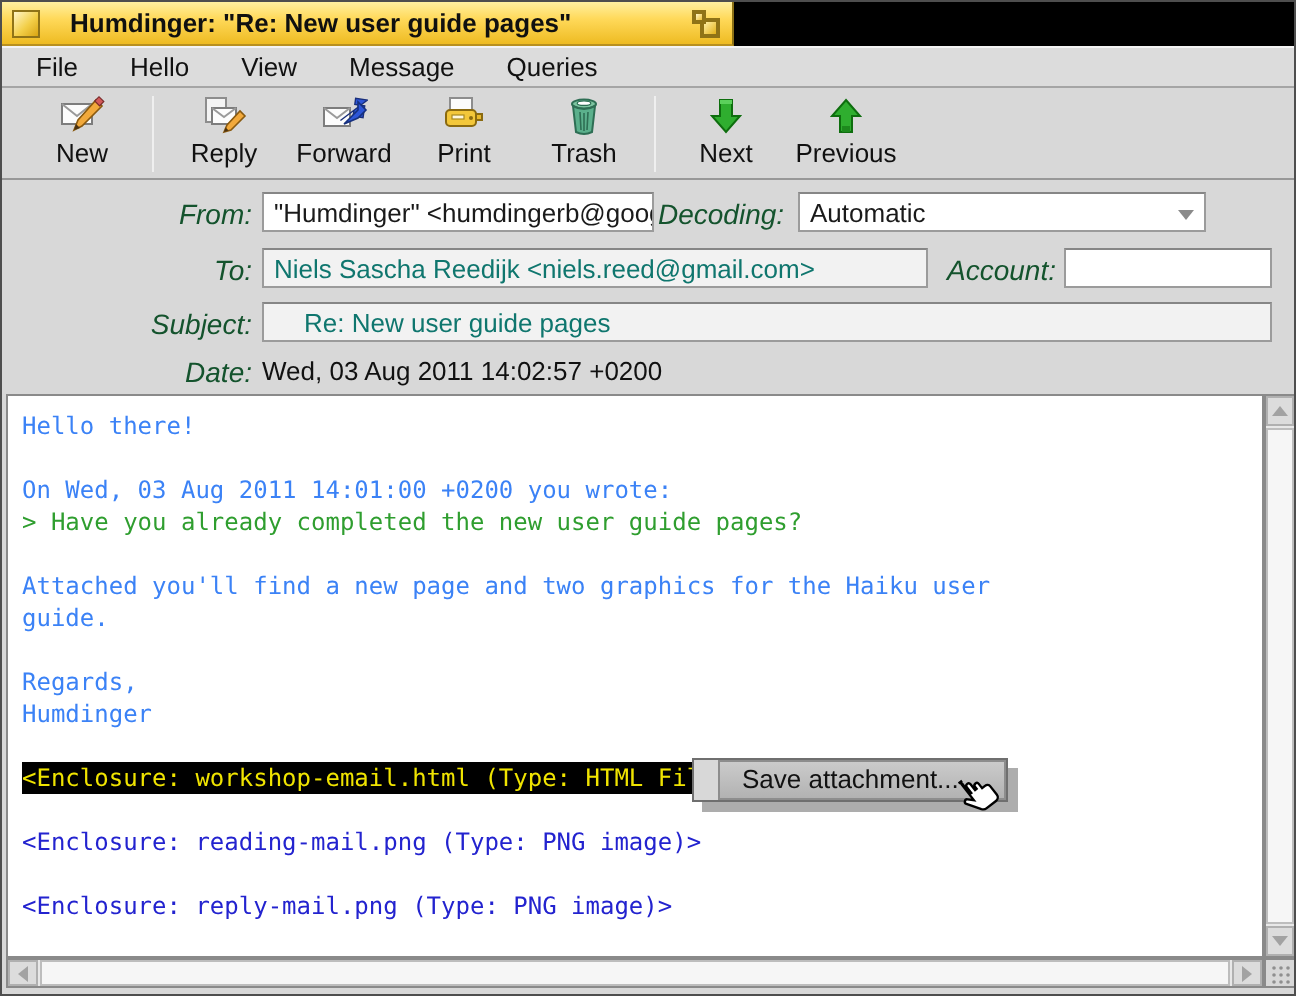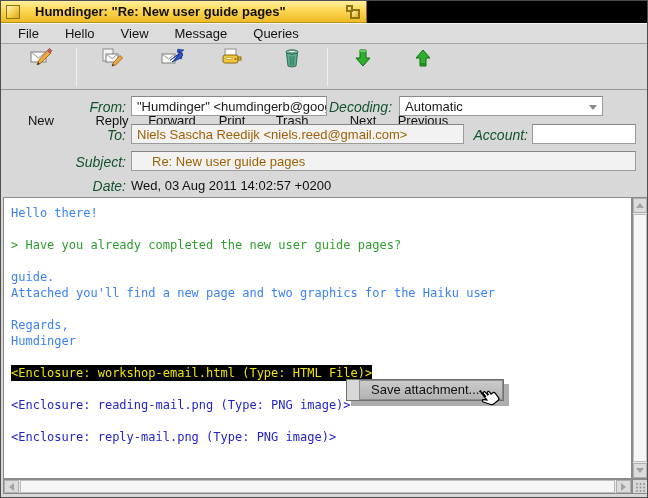--- a/index.html
+++ b/index.html
@@ -28,32 +28,32 @@
     position:absolute;left:0;top:22px;width:100%;height:21px;background:#dcdcdc;
     border-top:1px solid #f4f4f4;border-bottom:1px solid #a5a5a5;
     padding-left:14px;display:flex;align-items:center;
   }
   .menu-item{font-size:13px;color:#111;margin-right:20px;padding:1px 3px;cursor:default;}
   
   .toolbar{
     position:absolute;left:0;top:43px;width:100%;height:46px;background:#d8d8d8;
     border-bottom:1px solid #989898;display:flex;align-items:center;padding-left:10px;
   }
-  .tb-btn{width:60px;height:40px;display:flex;flex-direction:column;align-items:center;justify-content:flex-start;cursor:default;gap:44px;}
+  .tb-btn{width:60px;height:40px;display:flex;flex-direction:column;align-items:center;justify-content:flex-start;cursor:default;}
   .tb-btn svg{display:block;}
   .tb-label{font-size:13px;color:#111;line-height:15px;}
   .tb-sep{width:1px;height:38px;background:#acacac;border-right:1px solid #efefef;margin:0 5px;}
   
   .headers{position:absolute;left:0;top:89px;width:100%;height:107px;}
   .lbl{position:absolute;font-size:14px;color:#14532d;text-align:right;white-space:nowrap;font-style:italic;}
   .field{
     position:absolute;height:20px;background:#fff;border:1px solid #9b9b9b;border-top-color:#868686;
     font-size:13px;padding:2px 5px;white-space:nowrap;overflow:hidden;color:#1a1a1a;
   }
-  .field.readonly{background:#f2f2f2;color:#a16207;}
+  .field.readonly{background:#f2f2f2;color:#0f766e;}
   .dropdown{cursor:default;}
   .dropdown .arrow{
     position:absolute;right:5px;top:8px;width:0;height:0;
     border-left:4px solid transparent;border-right:4px solid transparent;border-top:5px solid #8a8a8a;
   }
   .plain-value{position:absolute;font-size:13px;color:#111;white-space:nowrap;}
   
   .body-view{
     position:absolute;left:2px;top:196px;width:629px;height:282px;
     background:#fff;border:1px solid #8a8a8a;
@@ -217,28 +217,29 @@
     <span class="plain-value" style="left:130px;top:88px;">Wed, 03 Aug 2011 14:02:57 +0200</span>
   </div>
 
   <div class="body-view">
     <div id="body-lines">
 
         <div class="bline"><span class="seg plain">Hello there!</span></div>
 
         <div class="bline"><span class="seg plain"></span></div>
 
+        <div class="bline"><span class="seg plain">On Wed, 03 Aug 2011 14:01:00 +0200 you wrote:</span></div>
 
         <div class="bline"><span class="seg quote">&gt; Have you already completed the new user guide pages?</span></div>
 
         <div class="bline"><span class="seg plain"></span></div>
 
+        <div class="bline"><span class="seg plain">Attached you'll find a new page and two graphics for the Haiku user</span></div>
+
         <div class="bline"><span class="seg plain">guide.</span></div>
-
-        <div class="bline"><span class="seg plain">Attached you'll find a new page and two graphics for the Haiku user</span></div>
 
         <div class="bline"><span class="seg plain"></span></div>
 
         <div class="bline"><span class="seg plain">Regards,</span></div>
 
         <div class="bline"><span class="seg plain">Humdinger</span></div>
 
         <div class="bline"><span class="seg plain"></span></div>
 
         <div class="bline"><span class="seg selected">&lt;Enclosure: workshop-email.html (Type: HTML File)&gt;</span></div>

